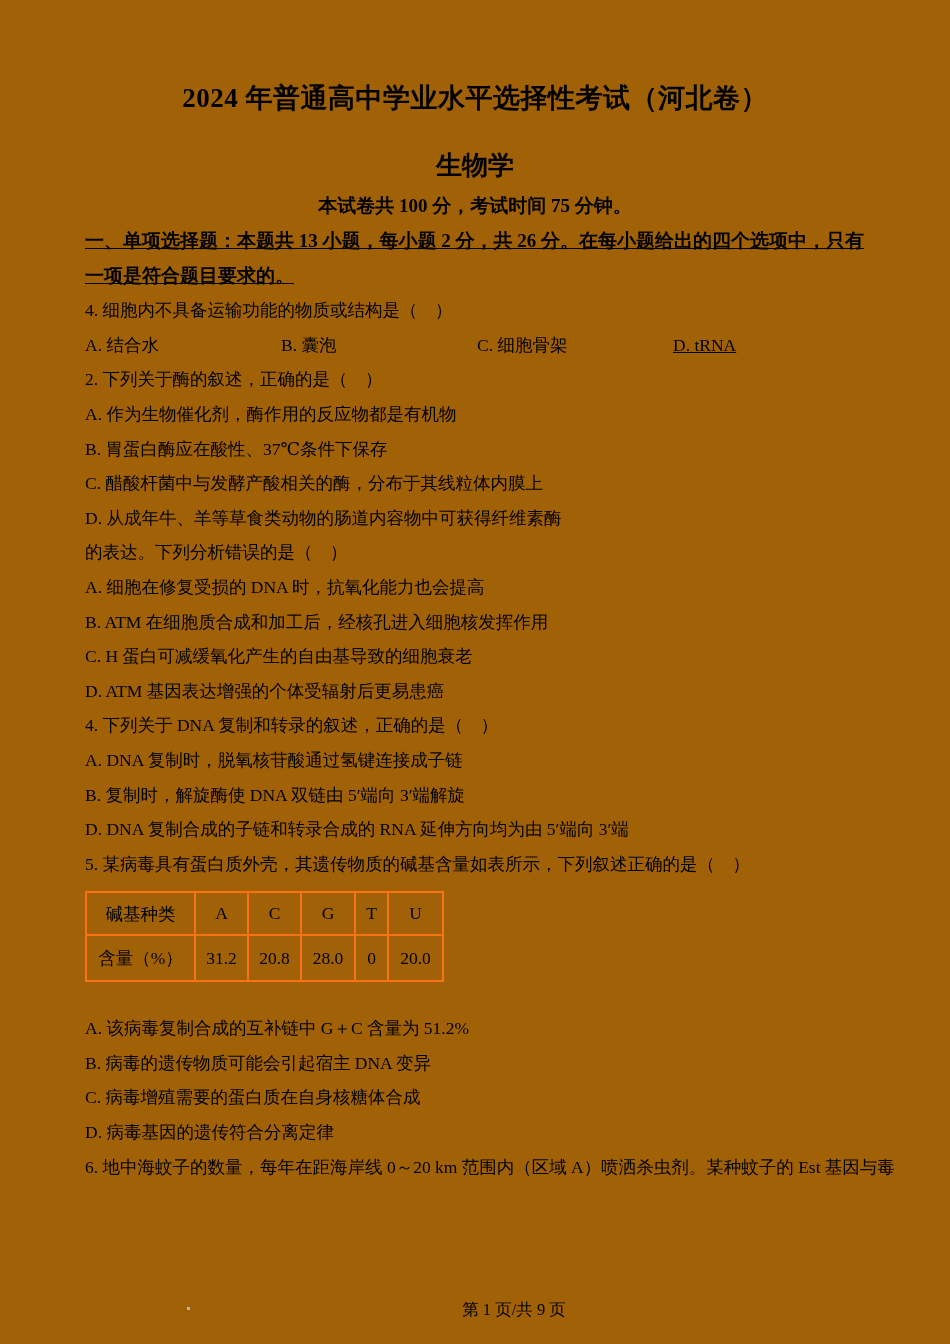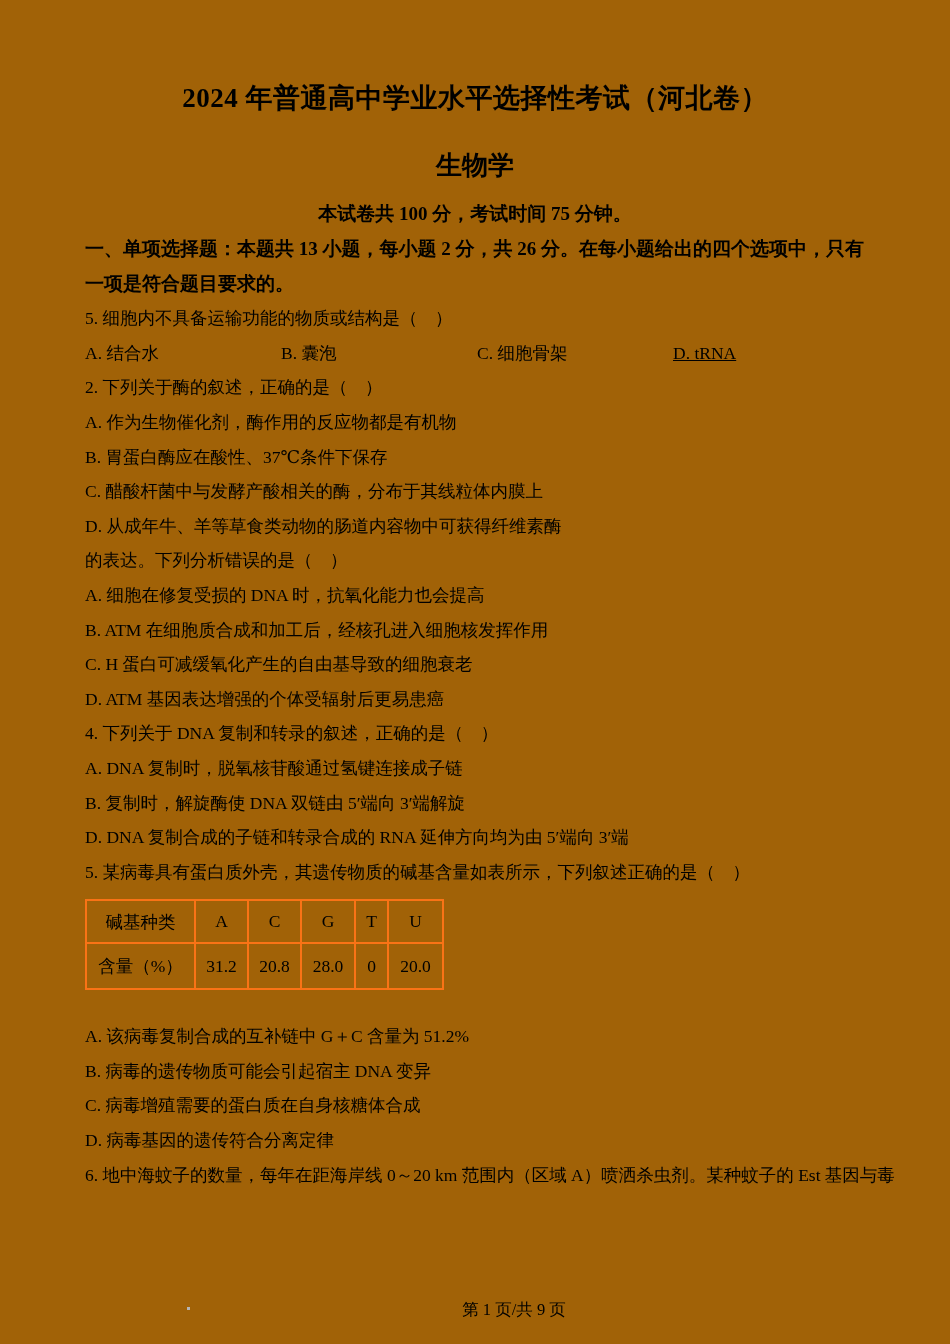--- a/index.html
+++ b/index.html
@@ -28,38 +28,39 @@
     letter-spacing: 0.5px;
   }
   .doc-subject {
     margin-top: 34px;
     text-align: center;
     font-size: 26px;
     font-weight: bold;
     line-height: 32px;
   }
   .doc-meta {
-    margin-top: 20px;
+    margin-top: 12px;
     text-align: center;
     font-size: 19px;
     font-weight: bold;
     line-height: 24px;
   }
   .section-heading {
     margin-top: 6px;
     font-size: 19px;
     font-weight: bold;
   }
   .line {
     font-size: 17.5px;
     line-height: 34.6px;
     white-space: pre;
   }
   .section-heading .line {
     font-size: 19px;
+    text-decoration: underline;
   }
   .options-row {
     display: flex;
   }
   .options-row .opt-cell {
     width: 196px;
     flex: 0 0 auto;
   }
   .options-row .opt-cell:last-child {
     width: auto;
@@ -115,21 +116,21 @@
 
     <div class="doc-title">2024 年普通高中学业水平选择性考试（河北卷）</div>
     <div class="doc-subject">生物学</div>
     <div class="doc-meta">本试卷共 100 分，考试时间 75 分钟。</div>
 
     <div class="section-heading">
       <div class="line">一、单项选择题：本题共 13 小题，每小题 2 分，共 26 分。在每小题给出的四个选项中，只有</div>
       <div class="line">一项是符合题目要求的。</div>
     </div>
 
-    <div class="line">5. 细胞内不具备运输功能的物质或结构是（　）</div>
+    <div class="line">4. 细胞内不具备运输功能的物质或结构是（　）</div>
     <div class="line options-row">
       <span class="opt-cell">A. 结合水</span>
       <span class="opt-cell">B. 囊泡</span>
       <span class="opt-cell">C. 细胞骨架</span>
       <span class="opt-cell">D. tRNA</span>
     </div>
 
     <div class="line">2. 下列关于酶的叙述，正确的是（　）</div>
     <div class="line">A. 作为生物催化剂，酶作用的反应物都是有机物</div>
     <div class="line">B. 胃蛋白酶应在酸性、37℃条件下保存</div>

